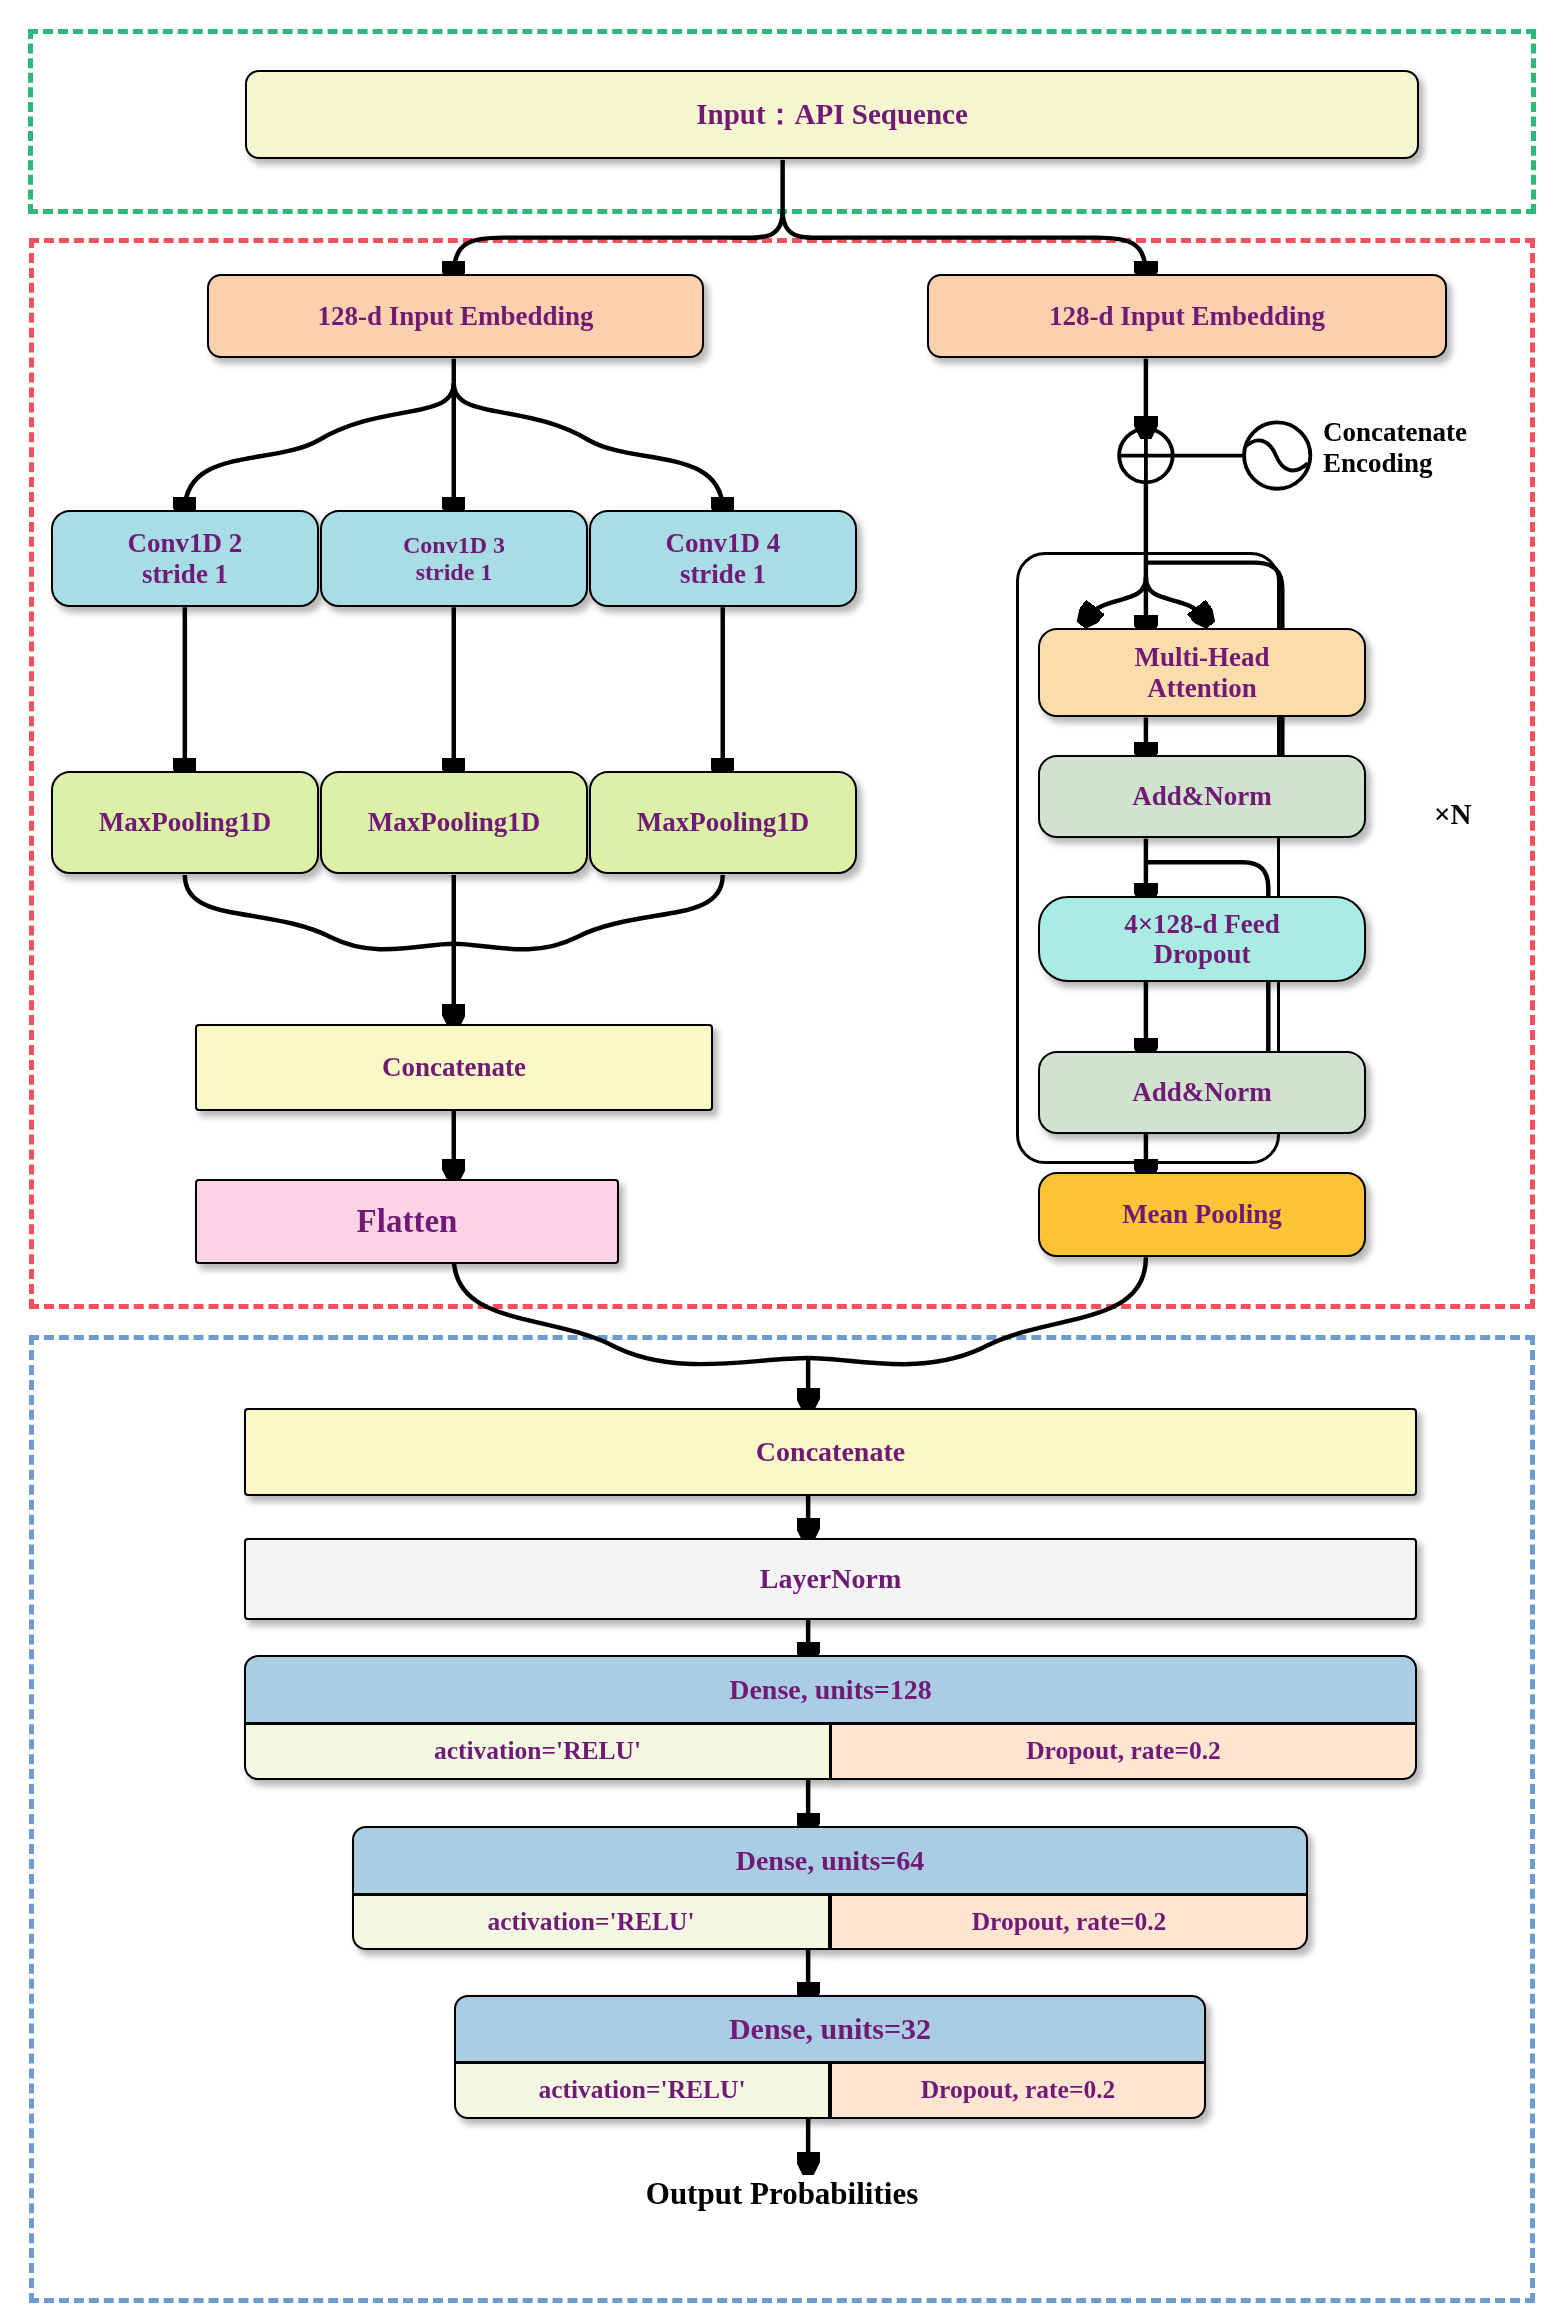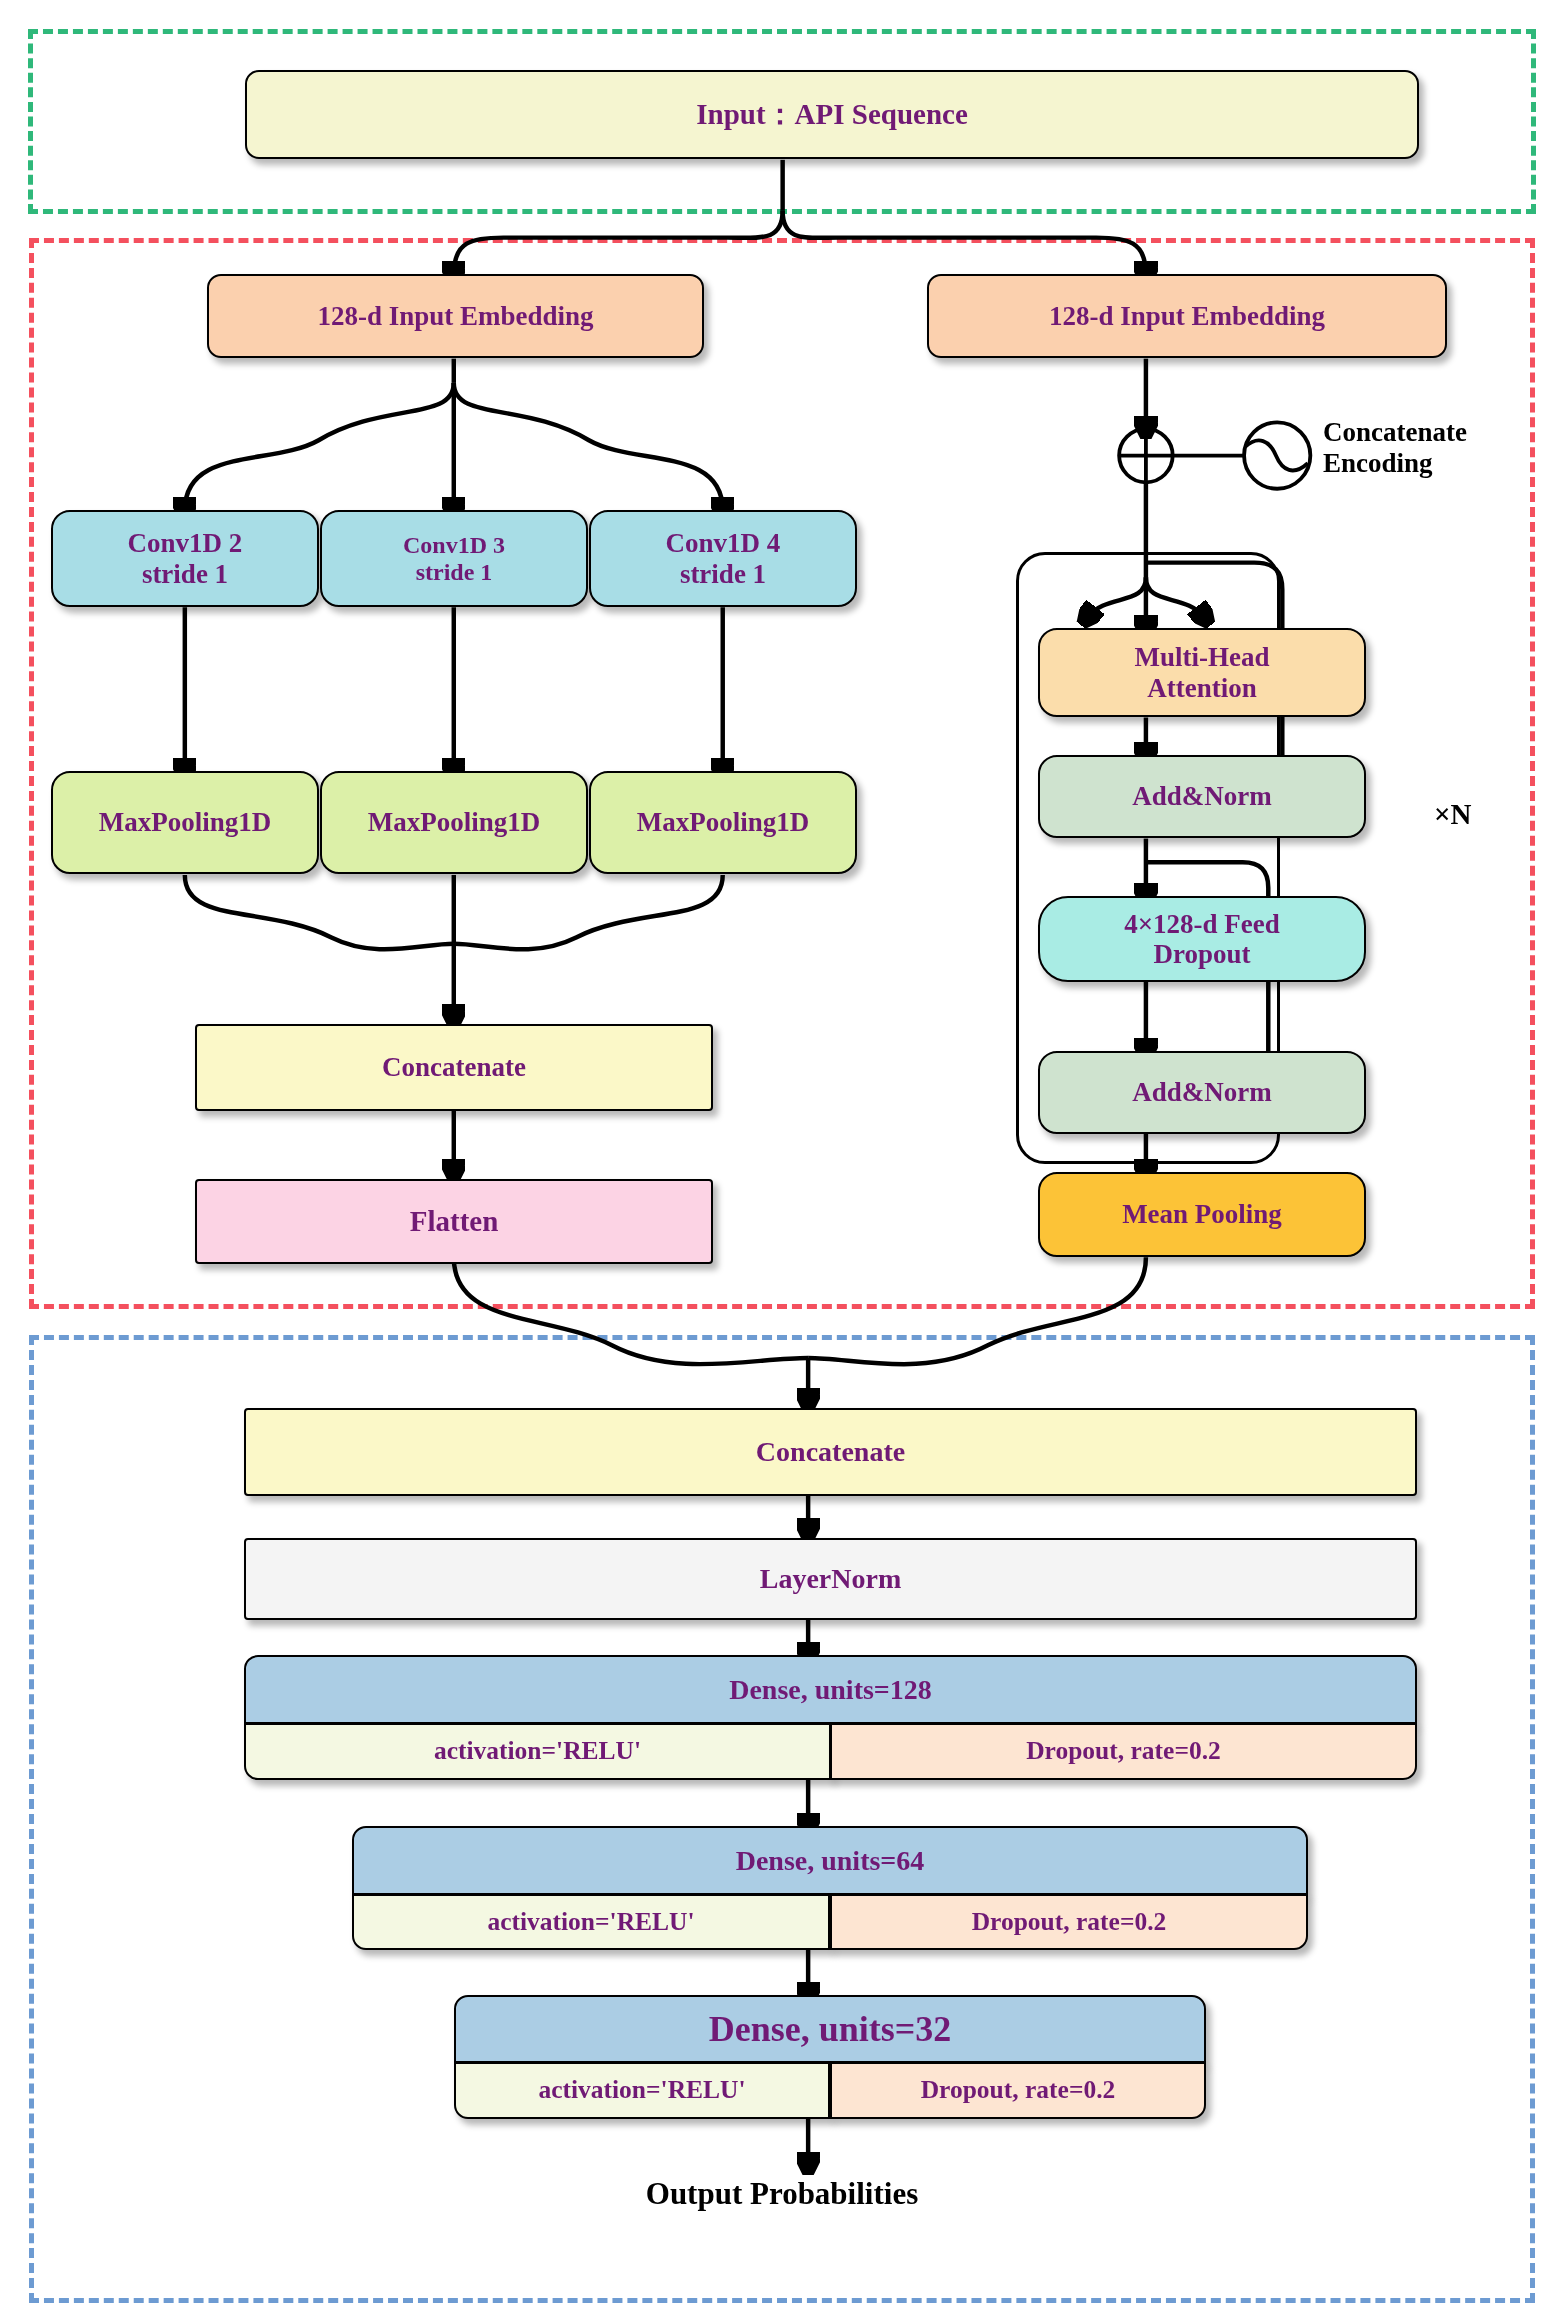--- a/index.html
+++ b/index.html
@@ -159,21 +159,21 @@
   <div class="node r18" style="left:320px;top:771px;width:268px;height:103px;background:#dcf0a8;font-size:27px;">
     <span>MaxPooling1D</span>
   </div>
   <div class="node r18" style="left:589px;top:771px;width:268px;height:103px;background:#dcf0a8;font-size:27px;">
     <span>MaxPooling1D</span>
   </div>
 
   <div class="node sq" style="left:195px;top:1017px;width:518px;height:87px;background:#fbf8c8;font-size:27px;">
     <span>Concatenate</span>
   </div>
-  <div class="node sq" style="left:195px;top:1172px;width:518px;height:85px;background:#fcd3e4;font-size:29px;">
+  <div class="node sq" style="left:195px;top:1172px;width:424px;height:85px;background:#fcd3e4;font-size:33px;">
     <span>Flatten</span>
   </div>
 
   <div class="node r10" style="left:927px;top:274px;width:520px;height:84px;background:#fbd0ae;font-size:27px;">
     <span>128-d Input Embedding</span>
   </div>
 
   <div class="label" style="left:1323px;top:417px;width:204px;font-size:27px;">
     <div>Concatenate</div>
     <div>Encoding</div>
@@ -226,21 +226,21 @@
   <div class="node r10" style="left:352px;top:1826px;width:956px;height:69px;background:#abcde4;font-size:28px;border-bottom-left-radius:0;border-bottom-right-radius:0;">
     <span>Dense, units=64</span>
   </div>
   <div class="node r10" style="left:352px;top:1895px;width:478px;height:55px;background:#f4f8e2;font-size:25.5px;border-top-left-radius:0;border-top-right-radius:0;border-bottom-right-radius:0;border-top:1.3px solid #000;">
     <span>activation='RELU'</span>
   </div>
   <div class="node r10" style="left:830px;top:1895px;width:478px;height:55px;background:#fde5d2;font-size:25.5px;border-top-left-radius:0;border-top-right-radius:0;border-bottom-left-radius:0;border-top:1.3px solid #000;">
     <span>Dropout, rate=0.2</span>
   </div>
 
-  <div class="node r10" style="left:454px;top:1995px;width:752px;height:68px;background:#abcde4;font-size:36px;border-bottom-left-radius:0;border-bottom-right-radius:0;">
+  <div class="node r10" style="left:454px;top:1995px;width:752px;height:68px;background:#abcde4;font-size:30px;border-bottom-left-radius:0;border-bottom-right-radius:0;">
     <span>Dense, units=32</span>
   </div>
   <div class="node r10" style="left:454px;top:2063px;width:376px;height:56px;background:#f4f8e2;font-size:25.5px;border-top-left-radius:0;border-top-right-radius:0;border-bottom-right-radius:0;border-top:1.3px solid #000;">
     <span>activation='RELU'</span>
   </div>
   <div class="node r10" style="left:830px;top:2063px;width:376px;height:56px;background:#fde5d2;font-size:25.5px;border-top-left-radius:0;border-top-right-radius:0;border-bottom-left-radius:0;border-top:1.3px solid #000;">
     <span>Dropout, rate=0.2</span>
   </div>
 
   <div class="label" style="left:0;top:2176px;width:1564px;text-align:center;font-size:31px;">

